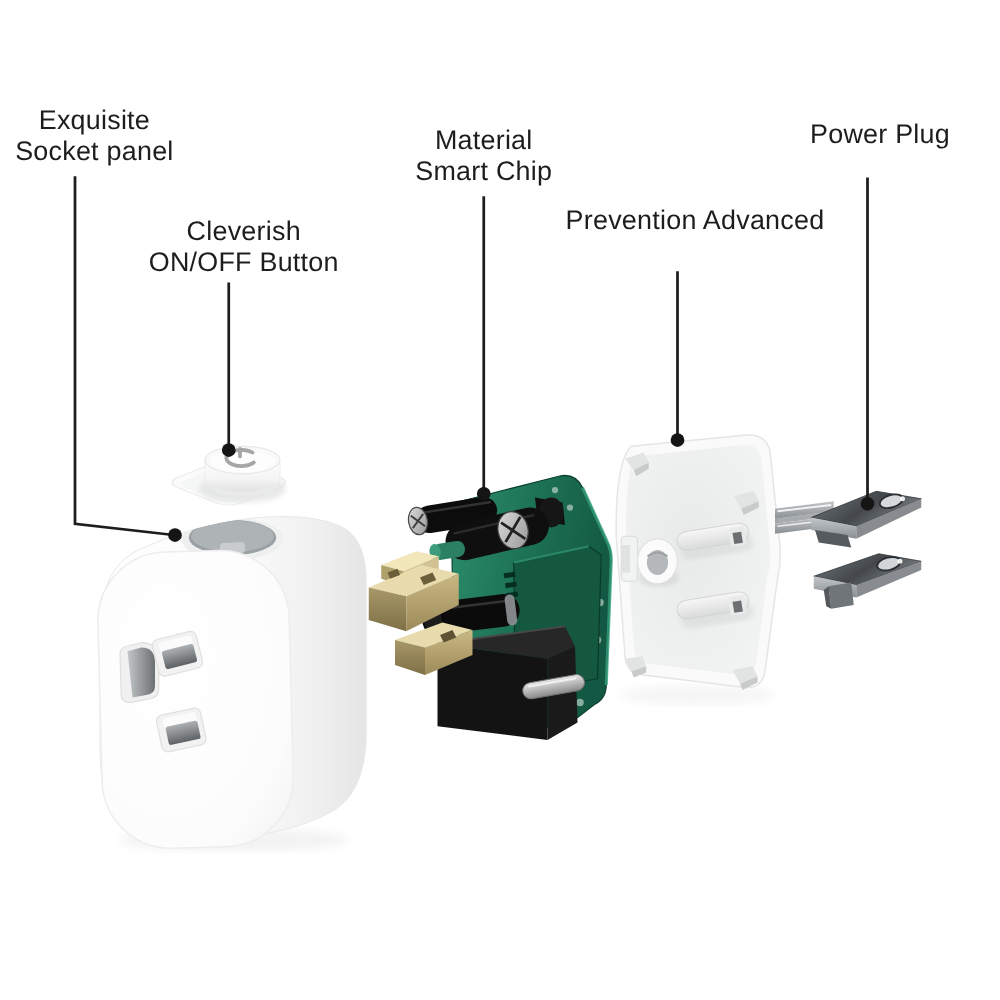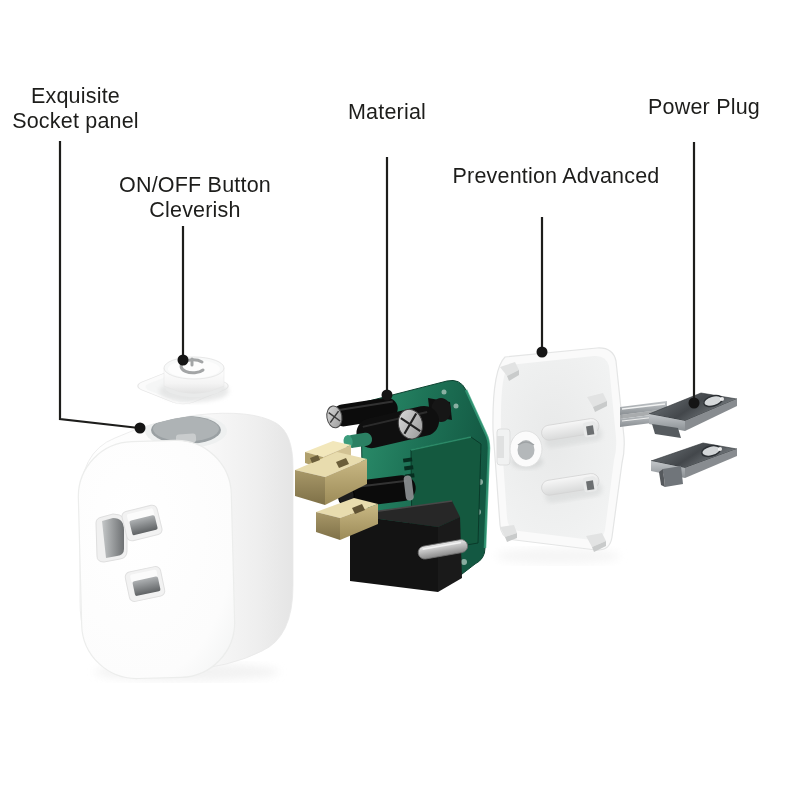--- a/index.html
+++ b/index.html
@@ -309,25 +309,26 @@
     <circle cx="542" cy="352" r="5.5"></circle>
     <circle cx="694" cy="403" r="5.5"></circle>
   </g>
 </svg>
 
   <div class="callout-label" id="lbl-socket">
     <div>Exquisite</div>
     <div>Socket panel</div>
   </div>
   <div class="callout-label" id="lbl-button">
+    <div>Cleverish</div>
     <div>ON/OFF Button</div>
-    <div>Cleverish</div>
   </div>
   <div class="callout-label" id="lbl-chip">
     <div>Material</div>
+    <div>Smart Chip</div>
   </div>
   <div class="callout-label" id="lbl-hightemp">
     <div>Prevention Advanced</div>
   </div>
   <div class="callout-label" id="lbl-power">
     <div>Power Plug</div>
   </div>
 
 </div>
 

